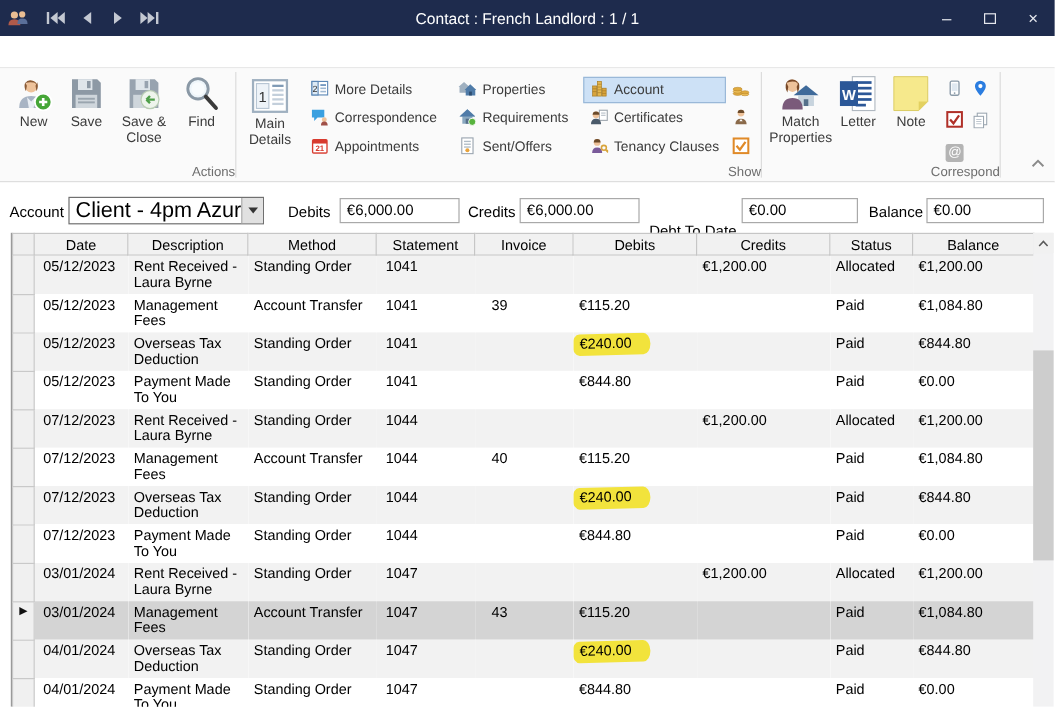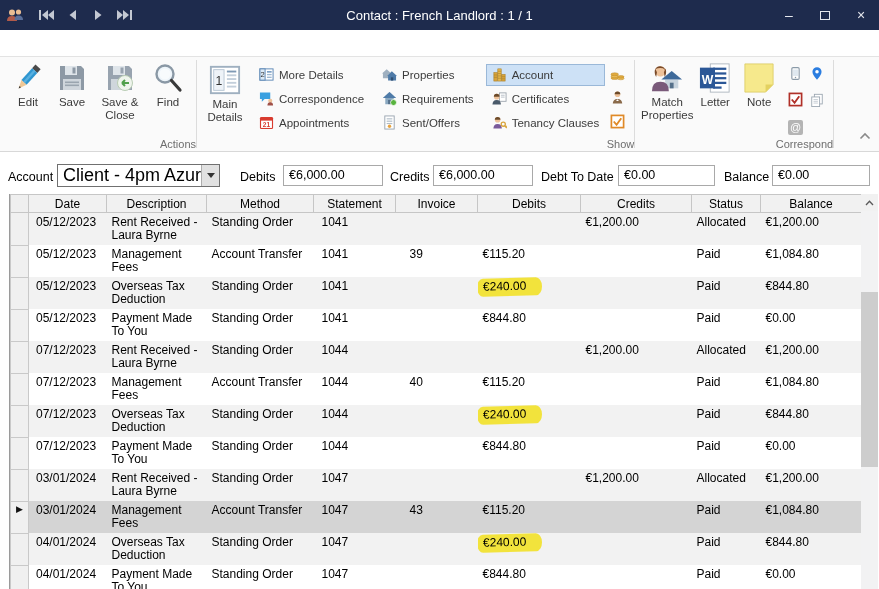--- a/index.html
+++ b/index.html
@@ -130,30 +130,30 @@
   <span class="tab active">Contact</span>
   <span class="tab">Advanced</span>
 </div>
 
 <div class="ribbon">
 
   <div class="group">
     <div class="rb-large">
       <span class="icon32">
         <svg width="32" height="32" viewBox="0 0 32 32">
-            <g transform="rotate(42 16 16)">
-              <rect x="12.5" y="1" width="7" height="5" fill="#4a4a4a"></rect>
-              <rect x="12.5" y="6" width="7" height="16" fill="#2f96d0"></rect>
-              <rect x="14.8" y="6" width="2.4" height="16" fill="#58b0e0"></rect>
-              <path d="M12.5 22 L16 30 L19.5 22 z" fill="#f0c896"></path>
-              <path d="M15 27.5 L16 30 L17 27.5 z" fill="#333"></path>
-            </g>
-          </svg>
-      </span>
-      <span>Edit</span>
+            <circle cx="14" cy="10" r="5" fill="#eec29a"></circle>
+            <path d="M14 5 a5 5 0 0 1 5 5 q-1.2 -3 -3.2 -3.2 q-3.4 -0.8 -6.8 0.6 a5 5 0 0 1 5 -2.4" fill="#8a5a35"></path>
+            <path d="M9 6.5 q-1.3 4 0.6 7.5 l0.8 -4.5 z M19 6.5 q1.3 4 -0.6 7.5 l-0.8 -4.5 z" fill="#8a5a35"></path>
+            <path d="M4 28 q0 -10 10 -10 q10 0 10 10 z" fill="#a8b4c4"></path>
+            <path d="M10.5 19 l3.5 3.5 l3.5 -3.5 l-1.5 9 h-4 z" fill="#e9eef4"></path>
+            <circle cx="24" cy="23" r="7" fill="#45a637" stroke="#fff" stroke-width="1.6"></circle>
+            <path d="M24 19.6 v6.8 M20.6 23 h6.8" stroke="#fff" stroke-width="2.2"></path>
+          </svg>
+      </span>
+      <span>New</span>
     </div>
     <div class="rb-large">
       <span class="icon32">
         <svg width="32" height="32" viewBox="0 0 32 32">
             <path d="M4 4 h21 l3 3 v21 h-24 z" fill="#8d99a5"></path>
             <rect x="9" y="4" width="12" height="9" fill="#dfe5ea"></rect>
             <rect x="16.5" y="5.5" width="3" height="6" fill="#8d99a5"></rect>
             <rect x="7" y="17" width="18" height="11" fill="#cfd6dc"></rect>
             <rect x="9" y="19.5" width="14" height="1.6" fill="#9aa5af"></rect>
             <rect x="9" y="22.5" width="14" height="1.6" fill="#9aa5af"></rect>
@@ -419,21 +419,21 @@
   <div class="combo">
     <span class="val">Client - 4pm Azure Test</span>
     <span class="drop">
         <span class="dtri"></span>
       </span>
   </div>
   <span class="lbl" style="left:240px;">Debits</span>
   <div class="fieldbox" style="left:283px; width:100px;">€6,000.00</div>
   <span class="lbl" style="left:390px;">Credits</span>
   <div class="fieldbox" style="left:433px; width:100px;">€6,000.00</div>
-  <span class="lbl" style="left:541px;">Debt To Date</span>
+  <span class="lbl" style="left:541px;margin-top:16px;">Debt To Date</span>
   <div class="fieldbox" style="left:618px; width:97px;">€0.00</div>
   <span class="lbl" style="left:724px;">Balance</span>
   <div class="fieldbox" style="left:772px; width:98px;">€0.00</div>
 </div>
 
 <div class="grid-area">
   <table class="grid">
     <colgroup>
       <col style="width:18px">
         <col style="width:78px">

